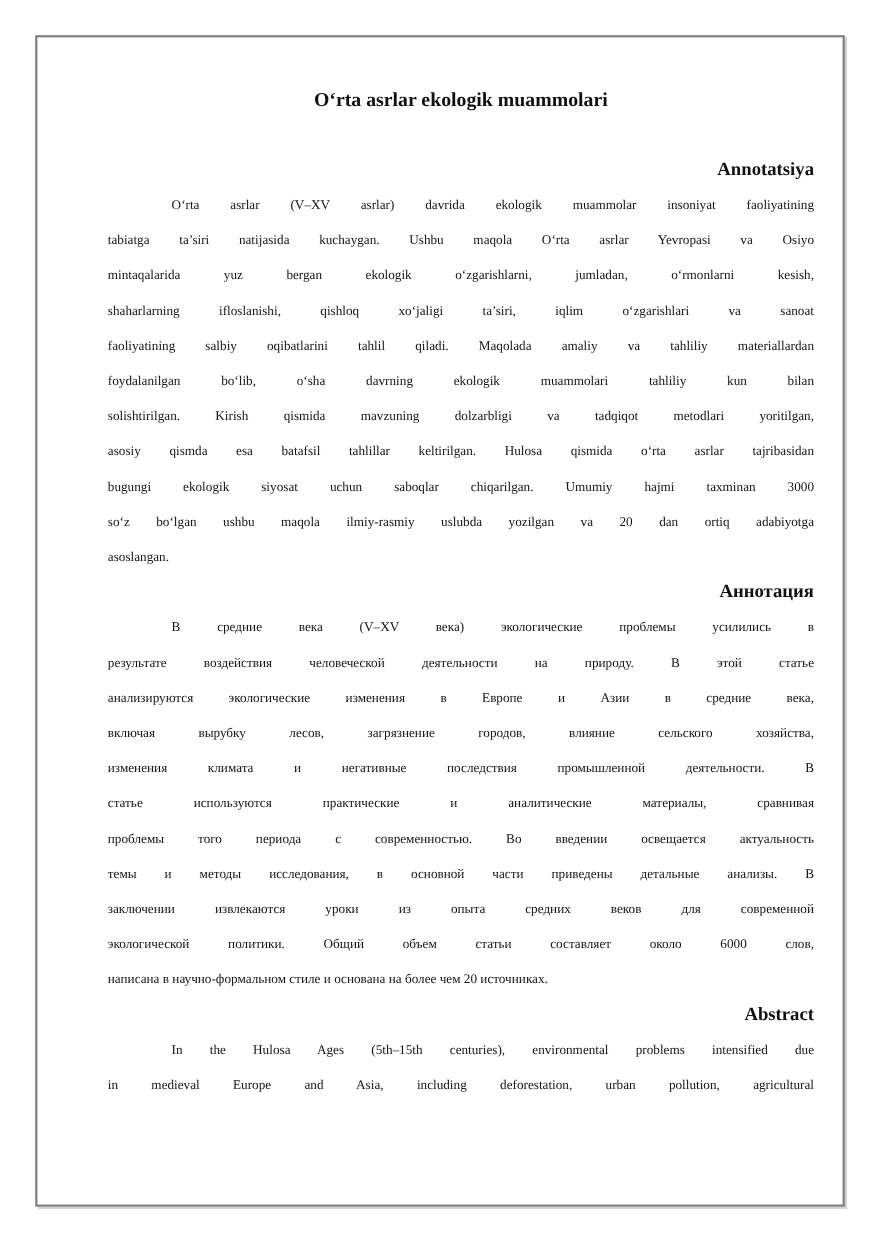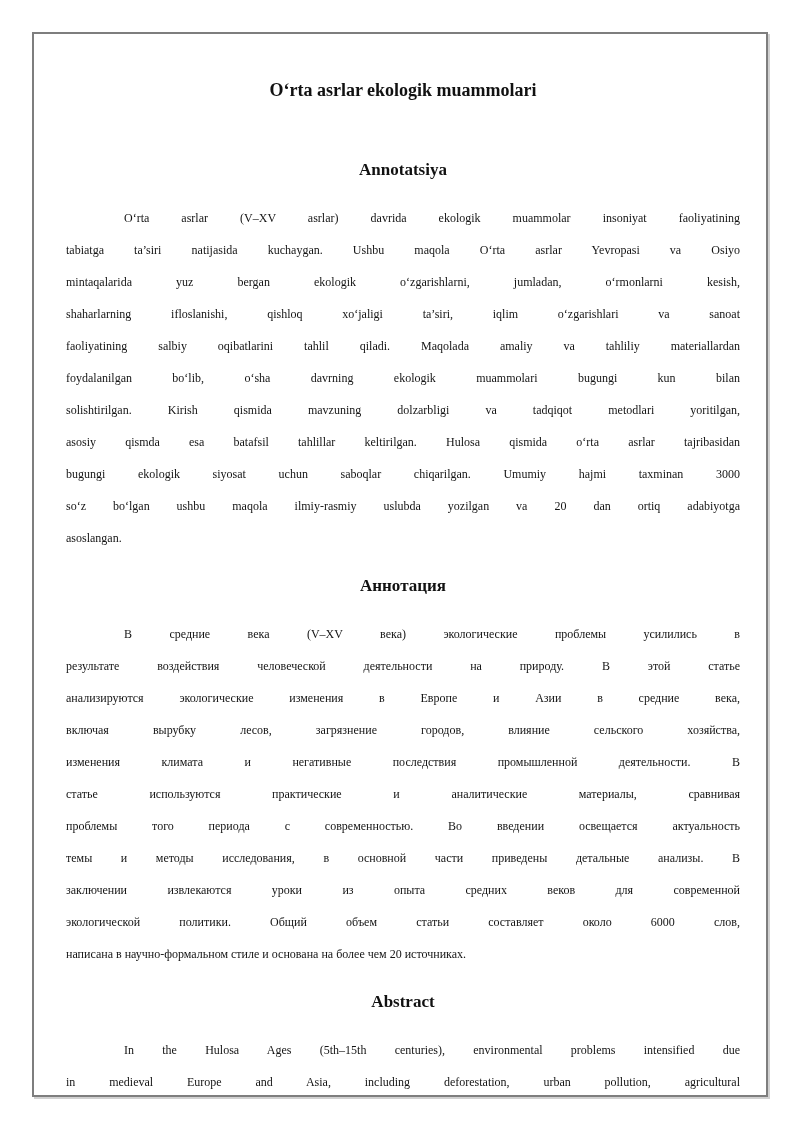--- a/index.html
+++ b/index.html
@@ -21,40 +21,40 @@
     .frame {
       position: absolute;
       left: 32px;
       top: 32px;
       width: 736px;
       height: 1065px;
       box-sizing: border-box;
       border: 2px solid #7e7e7e;
       box-shadow: 2px 2px 0 rgba(0,0,0,0.18);
       background: #ffffff;
-      padding: 40px 26px 0 32px;
+      padding: 40px 26px 0 64px;
       overflow: hidden;
     }
     .doc-title {
       margin: 0;
       font-size: 18px;
       line-height: 32px;
       font-weight: bold;
       text-align: center;
       color: #111111;
     }
     .blank-line {
       height: 32px;
     }
     .section-heading {
-      margin: 16px;
+      margin: 0;
       font-size: 17px;
       line-height: 32px;
       font-weight: bold;
-      text-align: center;
+      text-align: right;
       color: #111111;
     }
     .para {
       margin: 0;
     }
     .line {
       font-size: 12px;
       line-height: 32px;
       text-align: justify;
       text-align-last: justify;
@@ -76,21 +76,21 @@
     <h1 class="doc-title">O‘rta asrlar ekologik muammolari</h1>
     <div class="blank-line"></div>
 
     <h2 class="section-heading">Annotatsiya</h2>
     <div class="para">
       <div class="line first">O‘rta asrlar (V–XV asrlar) davrida ekologik muammolar insoniyat faoliyatining</div>
       <div class="line">tabiatga ta’siri natijasida kuchaygan. Ushbu maqola O‘rta asrlar Yevropasi va Osiyo</div>
       <div class="line">mintaqalarida yuz bergan ekologik o‘zgarishlarni, jumladan, o‘rmonlarni kesish,</div>
       <div class="line">shaharlarning ifloslanishi, qishloq xo‘jaligi ta’siri, iqlim o‘zgarishlari va sanoat</div>
       <div class="line">faoliyatining salbiy oqibatlarini tahlil qiladi. Maqolada amaliy va tahliliy materiallardan</div>
-      <div class="line">foydalanilgan bo‘lib, o‘sha davrning ekologik muammolari bugungi kun bilan</div>
+      <div class="line">foydalanilgan bo‘lib, o‘sha davrning ekologik muammolari tahliliy kun bilan</div>
       <div class="line">solishtirilgan. Kirish qismida mavzuning dolzarbligi va tadqiqot metodlari yoritilgan,</div>
       <div class="line">asosiy qismda esa batafsil tahlillar keltirilgan. Hulosa qismida o‘rta asrlar tajribasidan</div>
       <div class="line">bugungi ekologik siyosat uchun saboqlar chiqarilgan. Umumiy hajmi taxminan 3000</div>
       <div class="line">so‘z bo‘lgan ushbu maqola ilmiy-rasmiy uslubda yozilgan va 20 dan ortiq adabiyotga</div>
       <div class="line para-end">asoslangan.</div>
     </div>
 
     <h2 class="section-heading">Аннотация</h2>
     <div class="para">
       <div class="line first">В средние века (V–XV века) экологические проблемы усилились в</div>

